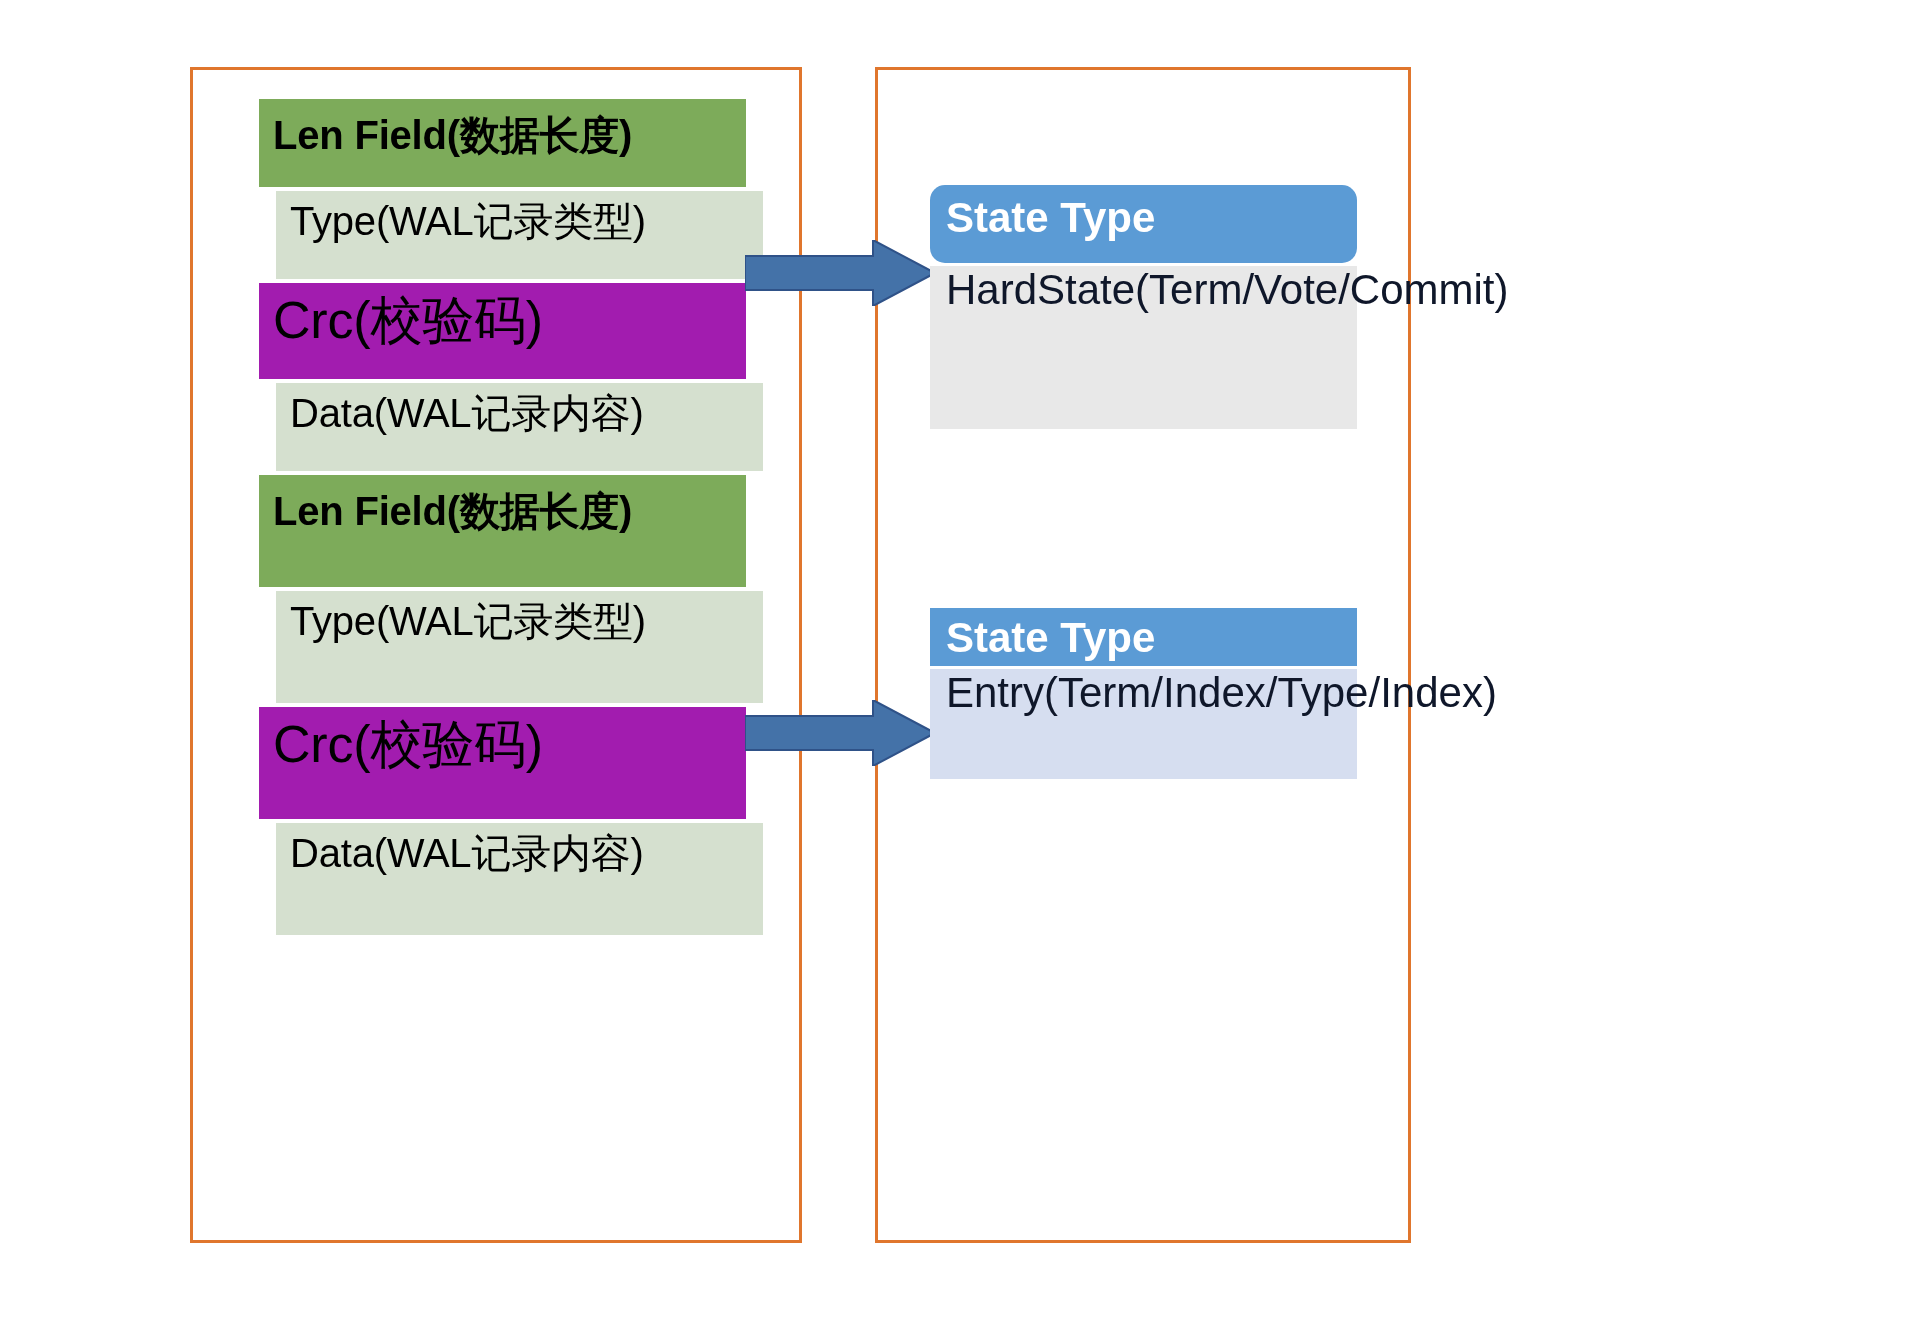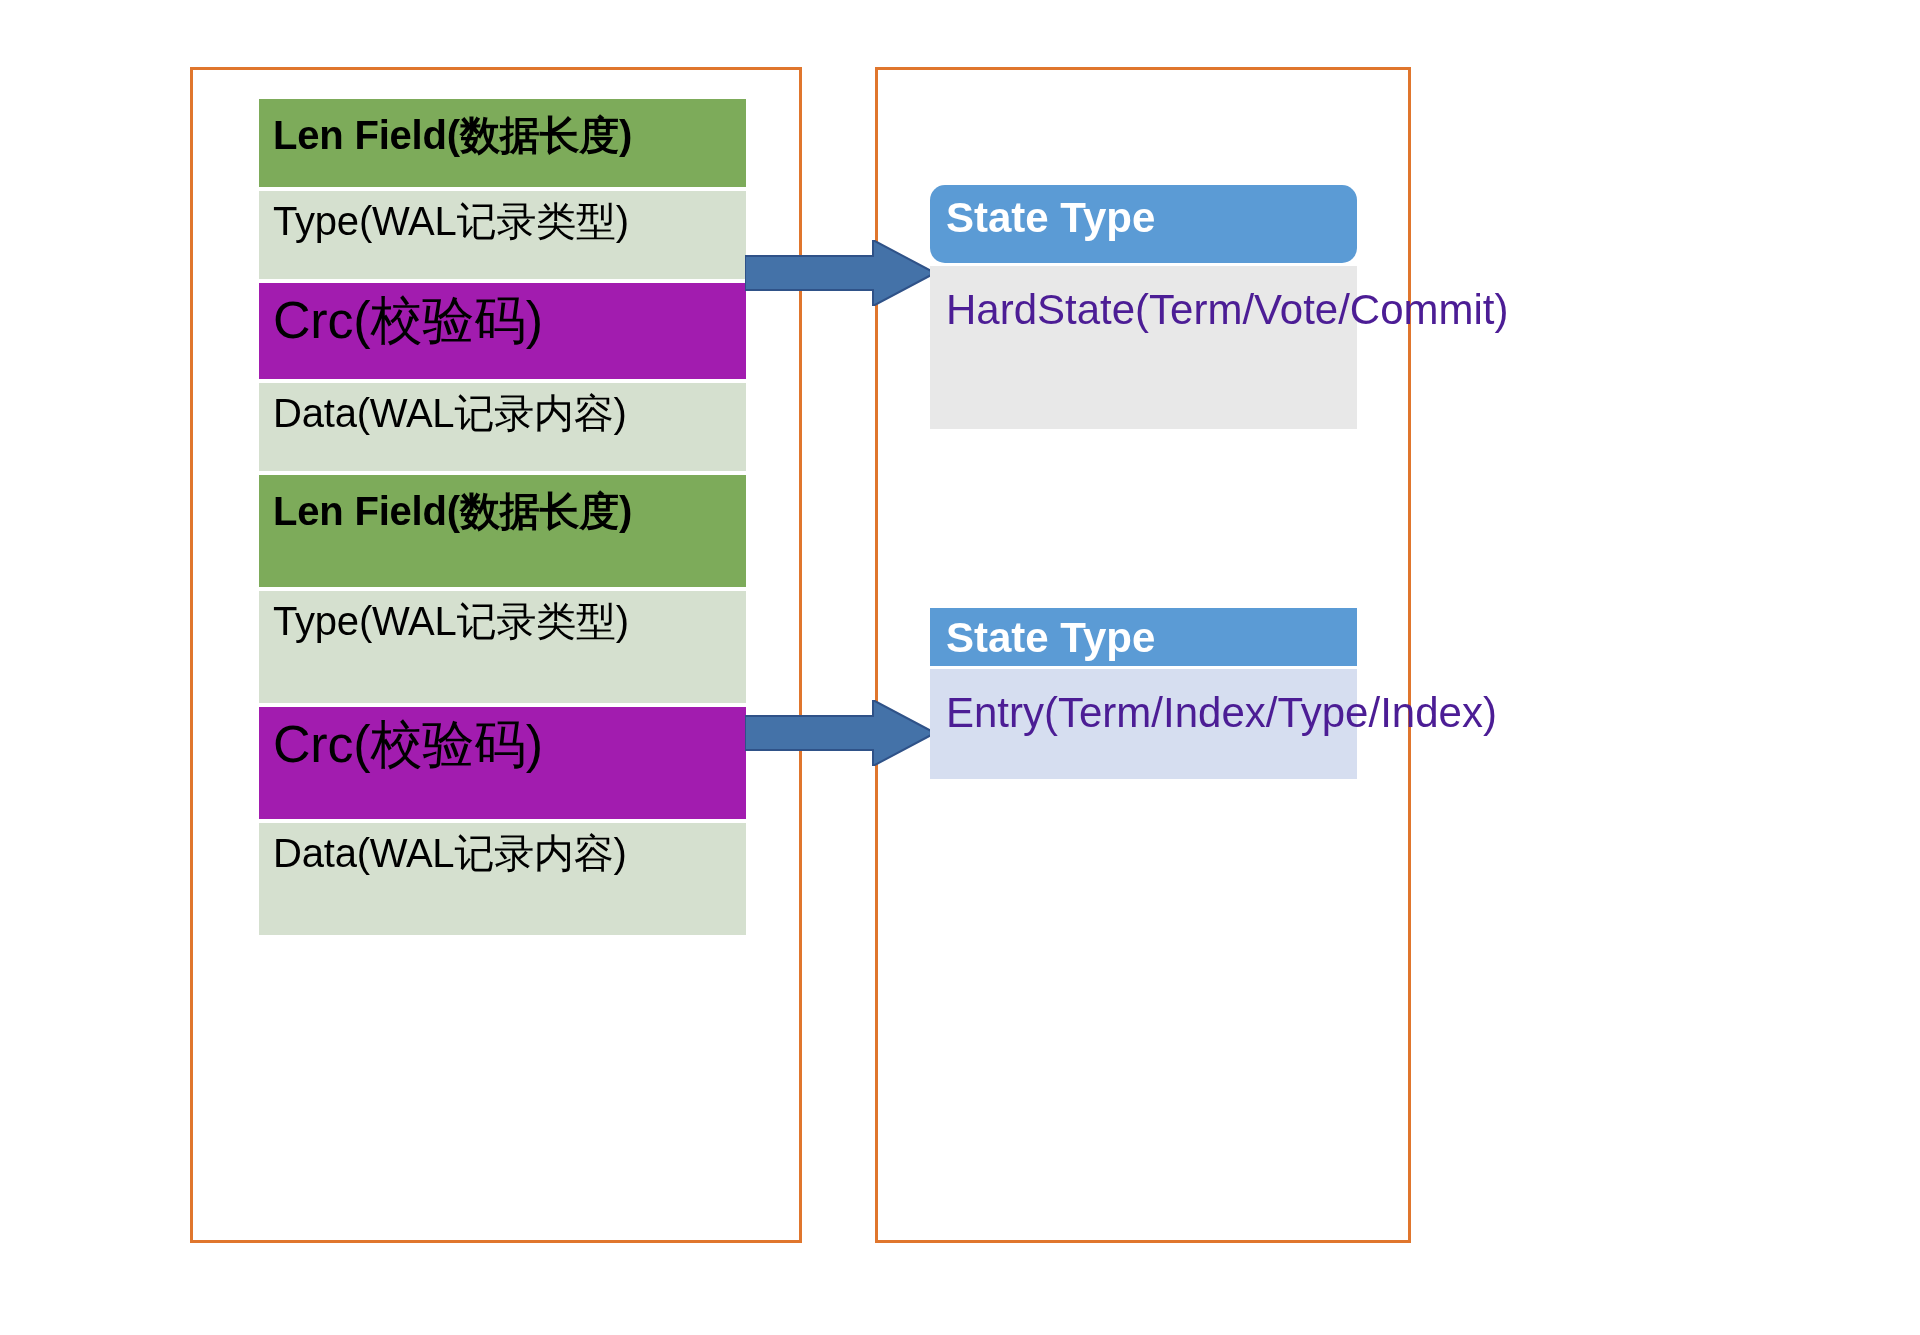--- a/index.html
+++ b/index.html
@@ -52,20 +52,21 @@
     background: #7dab5a;
     height: 88px;
     font-weight: bold;
     font-size: 40px;
     padding-top: 14px;
   }
   .wal-row.mid {
     background: #d5e0cf;
     height: 88px;
     font-size: 40px;
+    margin-left: 17px;
   }
   .wal-row.light {
     background: #a21caf;
     height: 96px;
     font-size: 52px;
   }
   .wal-row.tall {
     height: 112px;
   }
 
@@ -78,24 +79,24 @@
     box-sizing: border-box;
     background: #5b9bd5;
     color: #ffffff;
     font-weight: bold;
     font-size: 42px;
     line-height: 1.0;
     padding: 12px 16px 14px 16px;
   }
   .type-body {
     box-sizing: border-box;
-    color: #4c1d95;
+    color: #0f172a;
     font-size: 42px;
     line-height: 1.12;
-    padding: 20px 0 14px 16px;
+    padding: 0 0 14px 16px;
     margin-top: 3px;
   }
   #card-state { left: 930px; top: 185px; }
   #card-state .type-head { height: 78px; border-radius: 15px; }
   #card-state .type-body { background: #e8e8e8; height: 163px; }
 
   #card-entry { left: 930px; top: 608px; }
   #card-entry .type-head { height: 58px; padding-top: 9px; }
   #card-entry .type-body { background: #d6dEF0; height: 110px; }
 

